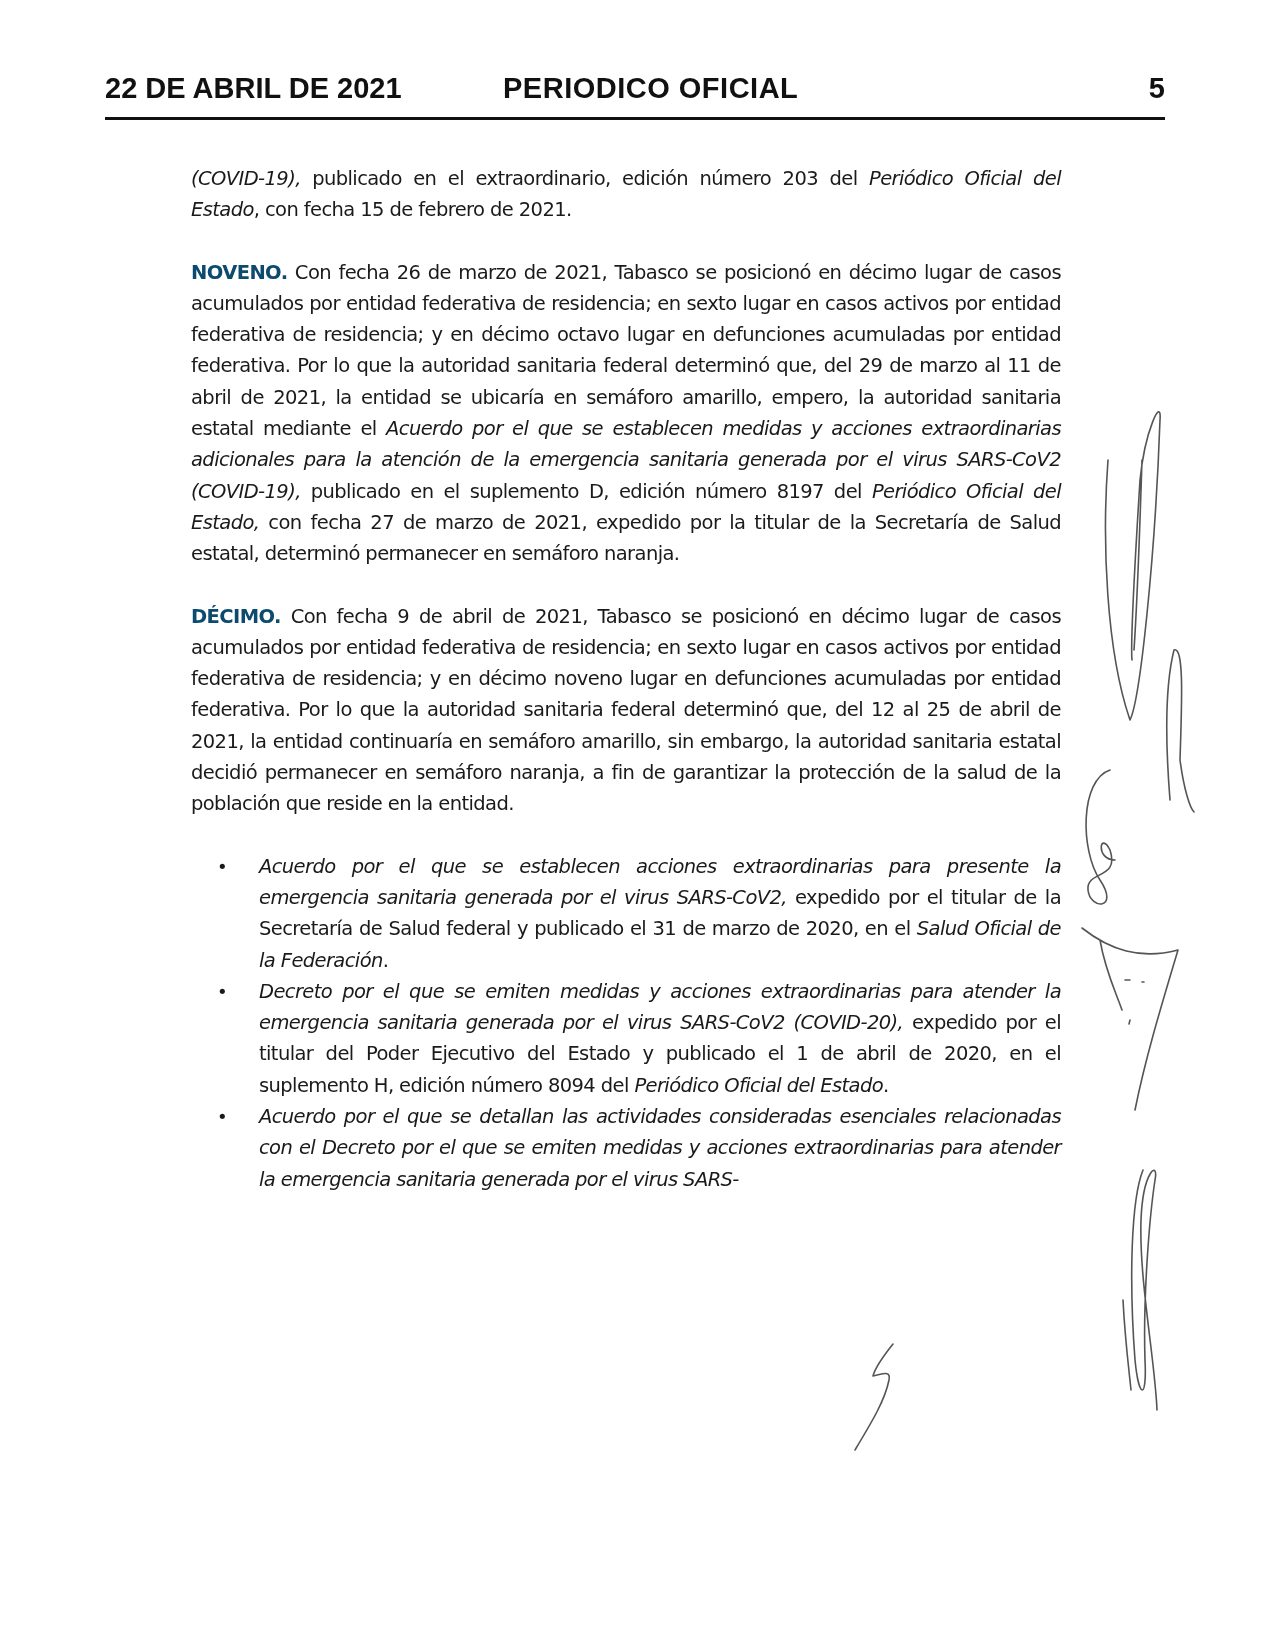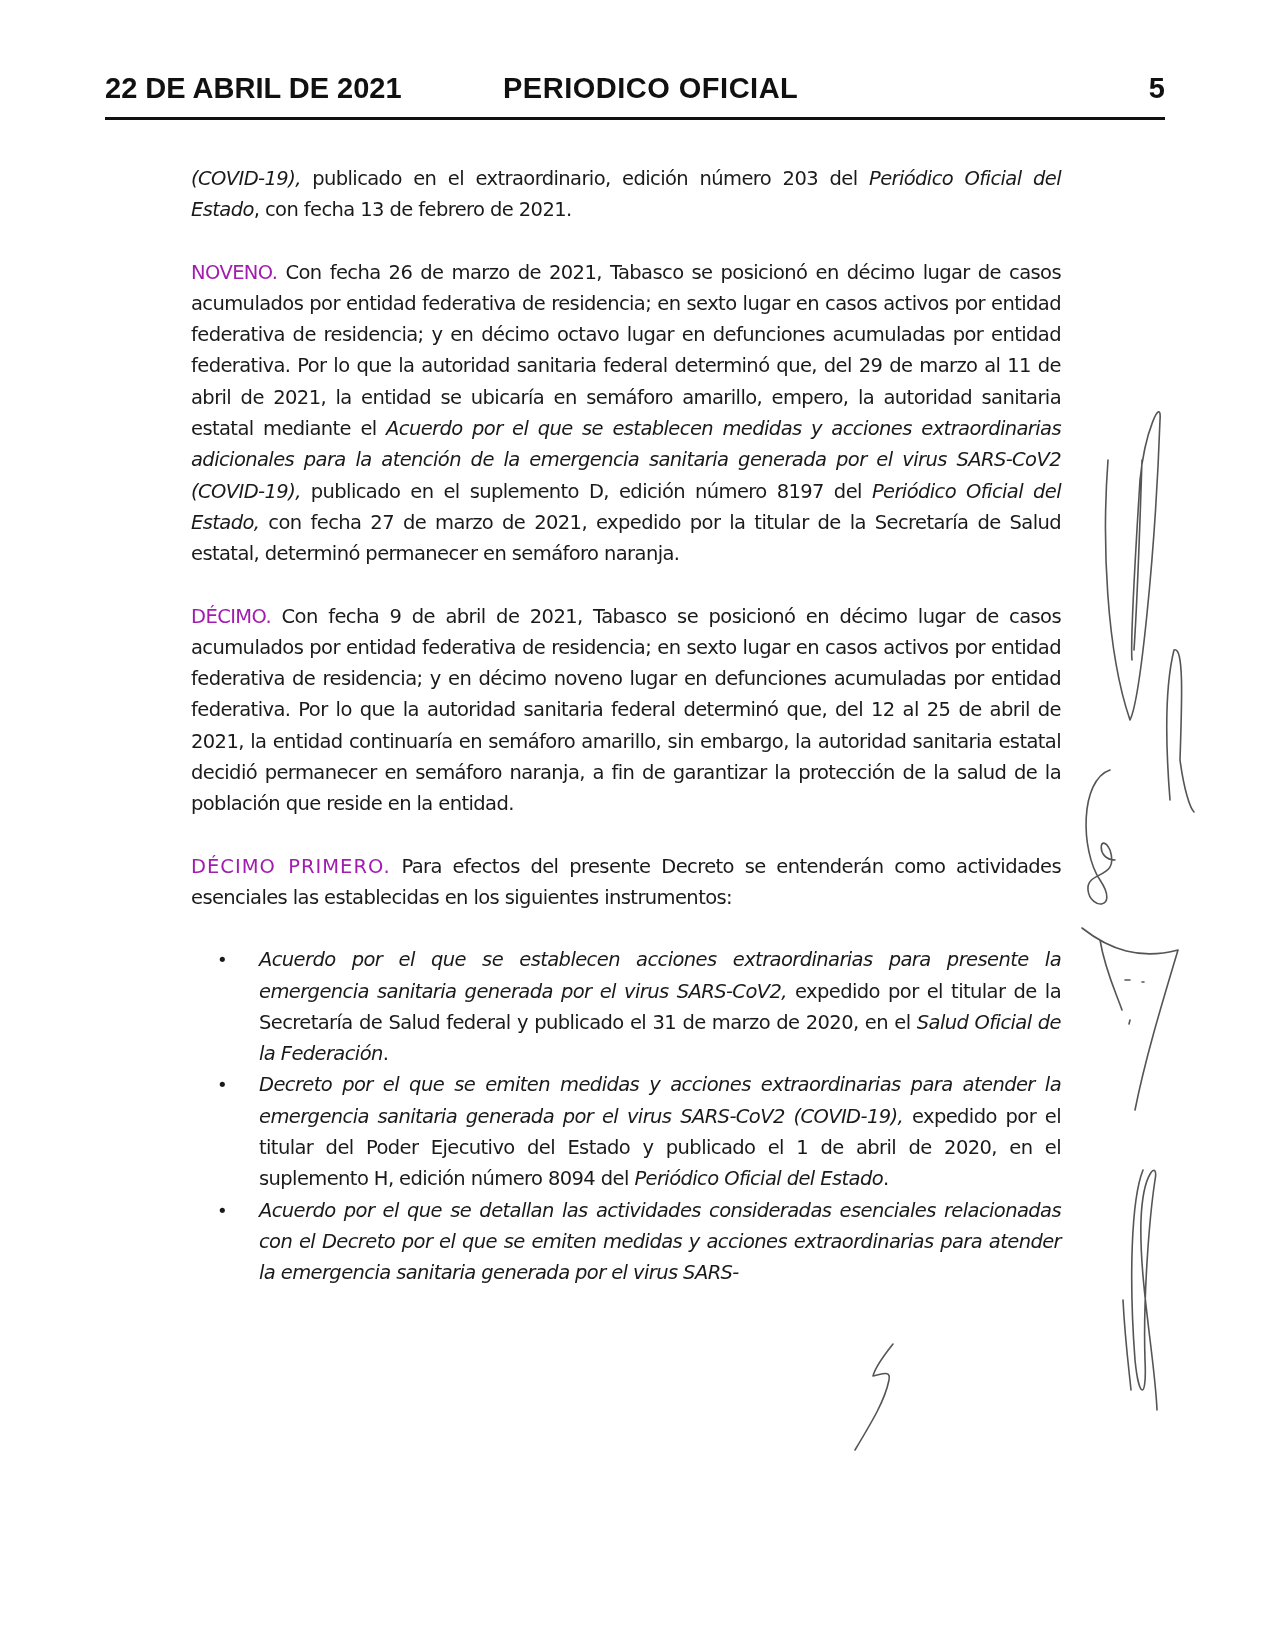--- a/index.html
+++ b/index.html
@@ -9,50 +9,49 @@
             font-family: "Liberation Sans", sans-serif; font-weight: bold; font-size: 29px; color: #111; }
   .header .date { position: absolute; left: 0; top: 4px; }
   .header .title { position: absolute; left: 398px; top: 4px; letter-spacing: 0.5px; }
   .header .pnum { position: absolute; right: 0; top: 4px; }
   .rule { position: absolute; left: 105px; top: 117px; width: 1060px; height: 3px; background: #111; }
   .body { position: absolute; left: 191px; top: 163px; width: 870px;
           font-family: "DejaVu Sans", sans-serif; font-size: 19.5px; line-height: 31.3px;
           letter-spacing: -0.6px; word-spacing: 0px; }
   .body p { margin: 0 0 31px 0; text-align: justify; }
   .body p.first { margin-bottom: 31px; }
-  .body b { font-weight: normal; color: #a21caf; }
+  .body b { font-weight: bold; color: #0c4a6e; }
   .body i { font-style: italic; margin-top: 20px; }
   ul.instr { list-style: none; margin: 0; padding: 0 0 0 68px; position: relative; }
   ul.instr li { position: relative; text-align: justify; margin: 0; }
   ul.instr li .bullet { position: absolute; left: -42px; top: 0; font-size: 18px; }
   .sig { position: absolute; }
   .sig svg path { fill: none; stroke: #555; stroke-width: 1.6; stroke-linecap: round; stroke-linejoin: round; }
 </style>
 </head>
 <body>
 
 <div class="header">
   <span class="date">22 DE ABRIL DE 2021</span>
   <span class="title">PERIODICO OFICIAL</span>
   <span class="pnum">5</span>
 </div>
 <div class="rule"></div>
 
 <div class="body">
-  <p class="first"><i>(COVID-19),</i><span> publicado en el extraordinario, edición número 203 del </span><i>Periódico Oficial del Estado</i><span>, con fecha 13 de febrero de 2021.</span></p>
+  <p class="first"><i>(COVID-19),</i><span> publicado en el extraordinario, edición número 203 del </span><i>Periódico Oficial del Estado</i><span>, con fecha 15 de febrero de 2021.</span></p>
 
   <p><b>NOVENO.</b><span> Con fecha 26 de marzo de 2021, Tabasco se posicionó en décimo lugar de casos acumulados por entidad federativa de residencia; en sexto lugar en casos activos por entidad federativa de residencia; y en décimo octavo lugar en defunciones acumuladas por entidad federativa. Por lo que la autoridad sanitaria federal determinó que, del 29 de marzo al 11 de abril de 2021, la entidad se ubicaría en semáforo amarillo, empero, la autoridad sanitaria estatal mediante el </span><i>Acuerdo por el que se establecen medidas y acciones extraordinarias adicionales para la atención de la emergencia sanitaria generada por el virus SARS-CoV2 (COVID-19),</i><span> publicado en el suplemento D, edición número 8197 del </span><i>Periódico Oficial del Estado,</i><span> con fecha 27 de marzo de 2021, expedido por la titular de la Secretaría de Salud estatal, determinó permanecer en semáforo naranja.</span></p>
 
   <p><b>DÉCIMO.</b><span> Con fecha 9 de abril de 2021, Tabasco se posicionó en décimo lugar de casos acumulados por entidad federativa de residencia; en sexto lugar en casos activos por entidad federativa de residencia; y en décimo noveno lugar en defunciones acumuladas por entidad federativa. Por lo que la autoridad sanitaria federal determinó que, del 12 al 25 de abril de 2021, la entidad continuaría en semáforo amarillo, sin embargo, la autoridad sanitaria estatal decidió permanecer en semáforo naranja, a fin de garantizar la protección de la salud de la población que reside en la entidad.</span></p>
 
-  <p><b style="letter-spacing:1px;">DÉCIMO PRIMERO.</b><span> Para efectos del presente Decreto se entenderán como actividades esenciales las establecidas en los siguientes instrumentos:</span></p>
 
   <ul class="instr">
     <li><span class="bullet">•</span><i>Acuerdo por el que se establecen acciones extraordinarias para presente la emergencia sanitaria generada por el virus SARS-CoV2,</i><span> expedido por el titular de la Secretaría de Salud federal y publicado el 31 de marzo de 2020, en el </span><i>Salud Oficial de la Federación</i><span>.</span></li>
-    <li><span class="bullet">•</span><i>Decreto por el que se emiten medidas y acciones extraordinarias para atender la emergencia sanitaria generada por el virus SARS-CoV2 (COVID-19),</i><span> expedido por el titular del Poder Ejecutivo del Estado y publicado el 1 de abril de 2020, en el suplemento H, edición número 8094 del </span><i>Periódico Oficial del Estado</i><span>.</span></li>
+    <li><span class="bullet">•</span><i>Decreto por el que se emiten medidas y acciones extraordinarias para atender la emergencia sanitaria generada por el virus SARS-CoV2 (COVID-20),</i><span> expedido por el titular del Poder Ejecutivo del Estado y publicado el 1 de abril de 2020, en el suplemento H, edición número 8094 del </span><i>Periódico Oficial del Estado</i><span>.</span></li>
     <li><span class="bullet">•</span><i>Acuerdo por el que se detallan las actividades consideradas esenciales relacionadas con el Decreto por el que se emiten medidas y acciones extraordinarias para atender la emergencia sanitaria generada por el virus SARS-</i></li>
   </ul>
 </div>
 
 <div class="sig" style="left:1100px; top:400px;">
   <svg width="80" height="340" viewBox="0 0 80 340">
     <path d="M8 60 C2 140, 6 250, 30 320 C40 300, 55 160, 60 20 C62 -5, 45 30, 40 80 C35 160, 30 240, 32 260 M42 60 C40 120, 38 190, 34 250"></path>
   </svg>
 </div>
 <div class="sig" style="left:1160px; top:640px;">

